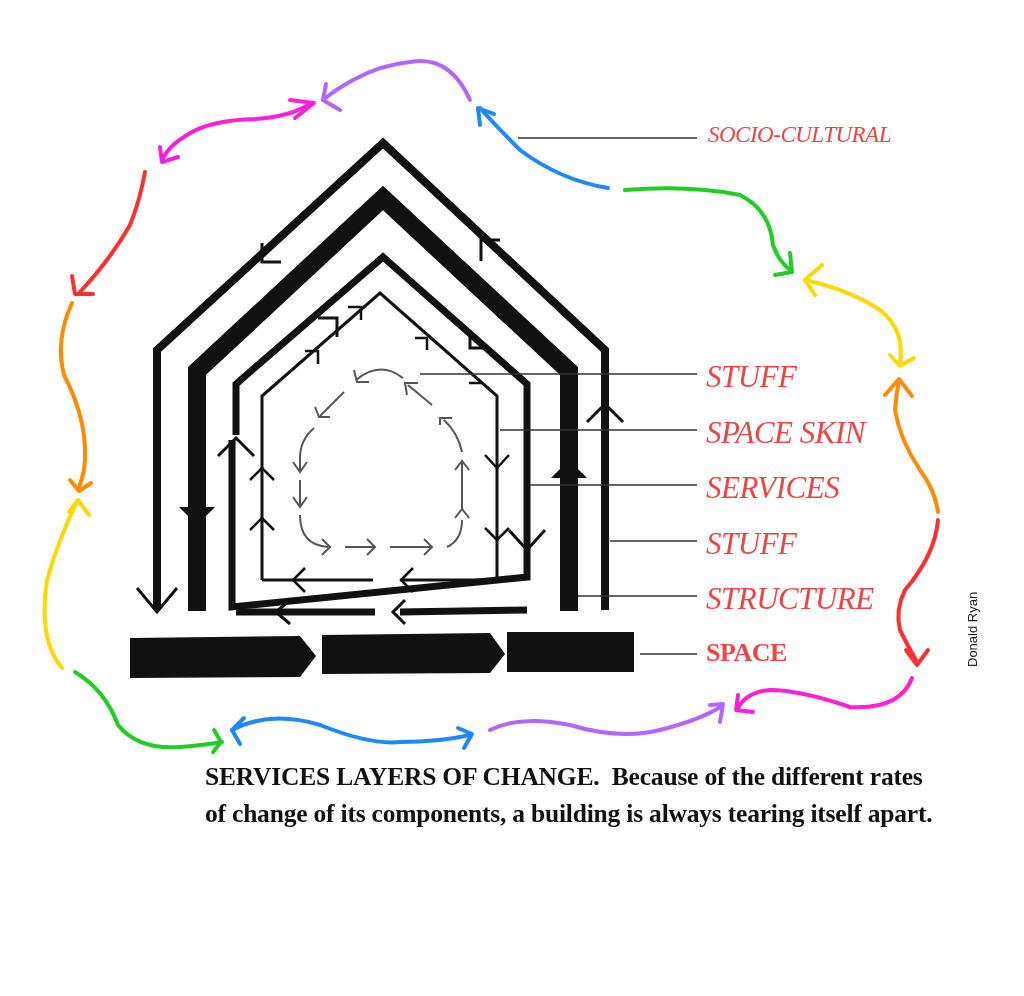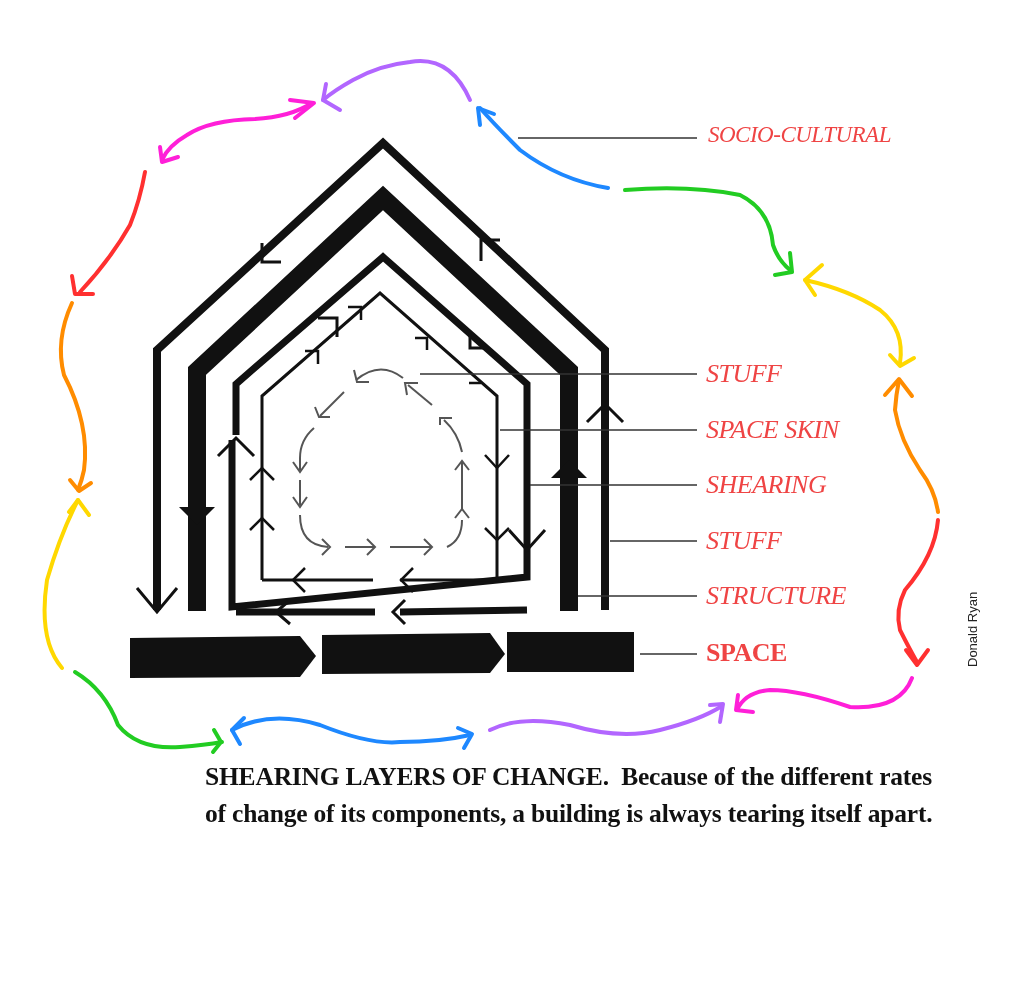--- a/index.html
+++ b/index.html
@@ -1,19 +1,19 @@
 <!DOCTYPE html>
 <html><head>
 <meta charset="utf-8">
 <style>
   html, body { margin: 0; padding: 0; background: #ffffff; }
   body { width: 1024px; height: 996px; position: relative; overflow: hidden; font-family: "Liberation Serif", serif; }
   #diagram { position: absolute; left: 0; top: 0; width: 1024px; height: 996px; }
   .label { position: absolute; color: #ef4444; white-space: nowrap; font-family: "Liberation Serif", serif; }
-  .label.italic { font-style: italic; font-size: 26px; letter-spacing: -0.5px; }
+  .label.italic { font-style: italic; font-size: 31px; letter-spacing: -0.5px; }
   .label.upright { font-weight: bold; font-size: 26px; letter-spacing: -0.5px; }
   .credit { position: absolute; font-family: "Liberation Sans", sans-serif; font-size: 13px; color: #222;
             transform: rotate(-90deg); transform-origin: left top; white-space: nowrap; }
   .caption { position: absolute; left: 205px; top: 758px; width: 740px; font-family: "Liberation Serif", serif;
              font-weight: bold; font-size: 25.5px; line-height: 37px; color: #111; letter-spacing: -0.2px; }
 </style>
 </head>
 <body>
 
 <svg id="diagram" viewBox="0 0 1024 996" xmlns="http://www.w3.org/2000/svg">
@@ -154,22 +154,22 @@
     <polyline points="890,355 900,366 914,358" stroke="#ffd800"></polyline>
 
     <path d="M625,190 Q690,185 740,195 Q770,210 773,245 Q778,260 790,270" stroke="#22cc22"></path>
     <polyline points="775,275 792,272 790,253" stroke="#22cc22"></polyline>
   </g>
 </svg>
 
 <div class="label italic" style="left:708px; top:122px; font-size:23px;">SOCIO-CULTURAL</div>
 <div class="label italic" style="left:706px; top:359px;">STUFF</div>
 <div class="label italic" style="left:706px; top:415px;">SPACE SKIN</div>
-<div class="label italic" style="left:706px; top:470px;">SHEARING</div>
+<div class="label italic" style="left:706px; top:470px;">SERVICES</div>
 <div class="label italic" style="left:706px; top:526px;">STUFF</div>
 <div class="label italic" style="left:706px; top:581px;">STRUCTURE</div>
 <div class="label upright" style="left:706px; top:638px;">SPACE</div>
 
 <div class="credit" style="left:965px; top:667px;">Donald Ryan</div>
 
 <div class="caption">
-  <span>SHEARING LAYERS OF CHANGE.</span>&nbsp;&nbsp;<span>Because of the different rates of change of its components, a building is always tearing itself apart.</span>
+  <span>SERVICES LAYERS OF CHANGE.</span>&nbsp;&nbsp;<span>Because of the different rates of change of its components, a building is always tearing itself apart.</span>
 </div>
 
 </body></html>

